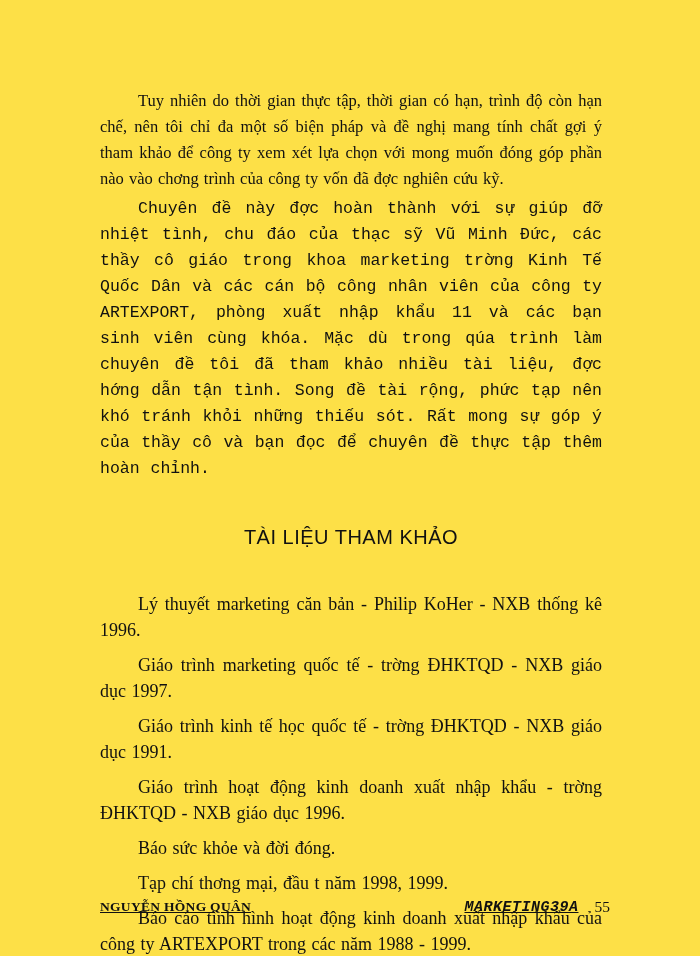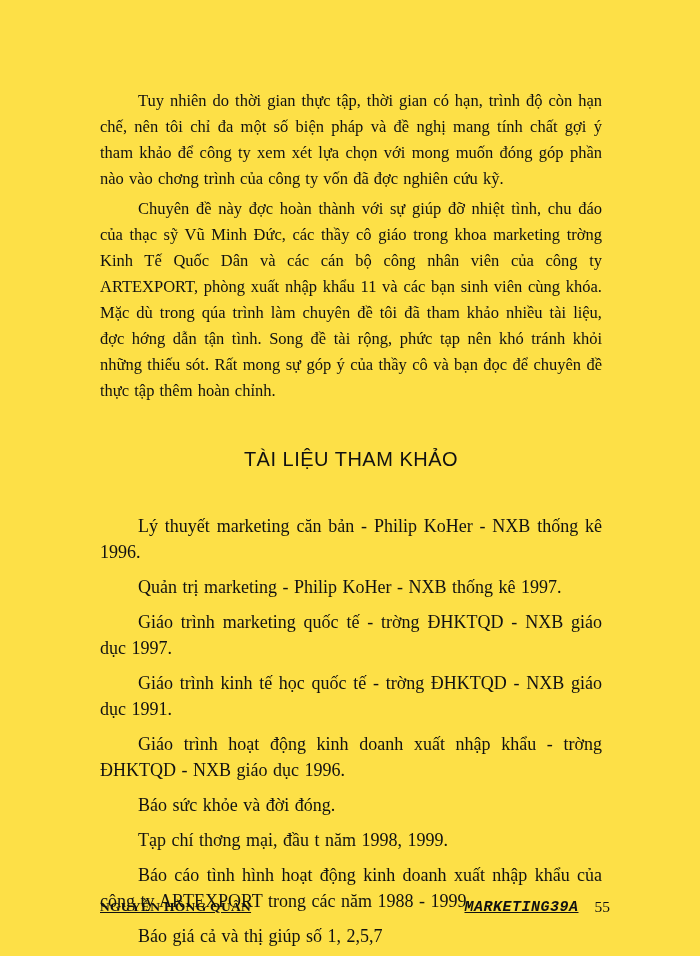--- a/index.html
+++ b/index.html
@@ -23,20 +23,21 @@
   .body-par {
     font-size: 16.5px;
     line-height: 26px;
     text-align: justify;
     text-indent: 38px;
     margin: 0 0 4px 0;
     word-spacing: 1px;
   }
   .body-par + .body-par {
     margin-top: 0;
+    font-family: Liberation Mono, monospace;
   }
   .section-heading {
     font-family: "Liberation Sans", sans-serif;
     font-size: 20px;
     font-weight: normal;
     text-align: center;
     letter-spacing: 0.5px;
     margin: 44px 0 42px 0;
   }
   .ref-list {
@@ -85,21 +86,20 @@
   <div class="content">
 
     <p class="body-par">Tuy nhiên do thời gian thực tập, thời gian có hạn, trình độ còn hạn chế, nên tôi chỉ đa  một số biện pháp và đề nghị mang tính chất  gợi ý tham khảo để công ty xem xét lựa chọn với mong muốn đóng góp  phần nào vào chơng  trình của công ty vốn đã đợc  nghiên cứu kỹ.</p>
 
     <p class="body-par">Chuyên đề này đợc  hoàn thành với sự giúp đỡ nhiệt tình, chu đáo  của thạc sỹ Vũ Minh Đức, các thầy cô giáo trong khoa marketing  trờng  Kinh Tế Quốc Dân và các cán bộ công nhân viên của công ty  ARTEXPORT, phòng xuất nhập khẩu 11 và các bạn sinh viên cùng khóa.  Mặc dù trong qúa trình làm chuyên đề tôi đã tham khảo nhiều tài  liệu, đợc  hớng  dẫn tận tình. Song đề tài rộng, phức tạp nên khó  tránh khỏi những thiếu sót. Rất mong sự góp ý của thầy cô và bạn  đọc để chuyên đề thực tập thêm hoàn chỉnh.</p>
 
     <h1 class="section-heading">TÀI LIỆU THAM KHẢO</h1>
 
     <div class="ref-list">
       <p class="ref-item">Lý thuyết marketing căn bản - Philip KoHer - NXB thống kê 1996.</p>
-      <p class="ref-item">Quản trị marketing - Philip KoHer - NXB thống kê 1997.</p>
       <p class="ref-item">Giáo trình marketing quốc tế - trờng  ĐHKTQD - NXB giáo dục 1997.</p>
       <p class="ref-item">Giáo trình kinh tế học quốc tế - trờng  ĐHKTQD - NXB giáo dục 1991.</p>
       <p class="ref-item">Giáo trình hoạt động kinh doanh xuất nhập khẩu - trờng  ĐHKTQD - NXB giáo dục 1996.</p>
       <p class="ref-item">Báo sức khỏe và đời đóng.</p>
       <p class="ref-item">Tạp chí thơng  mại, đầu t  năm 1998, 1999.</p>
       <p class="ref-item">Báo cáo tình hình hoạt động kinh doanh xuất nhập khẩu của công ty ARTEXPORT trong các năm 1988 - 1999.</p>
       <p class="ref-item">Báo giá cả và thị giúp  số 1, 2,5,7</p>
     </div>
 
   </div>

